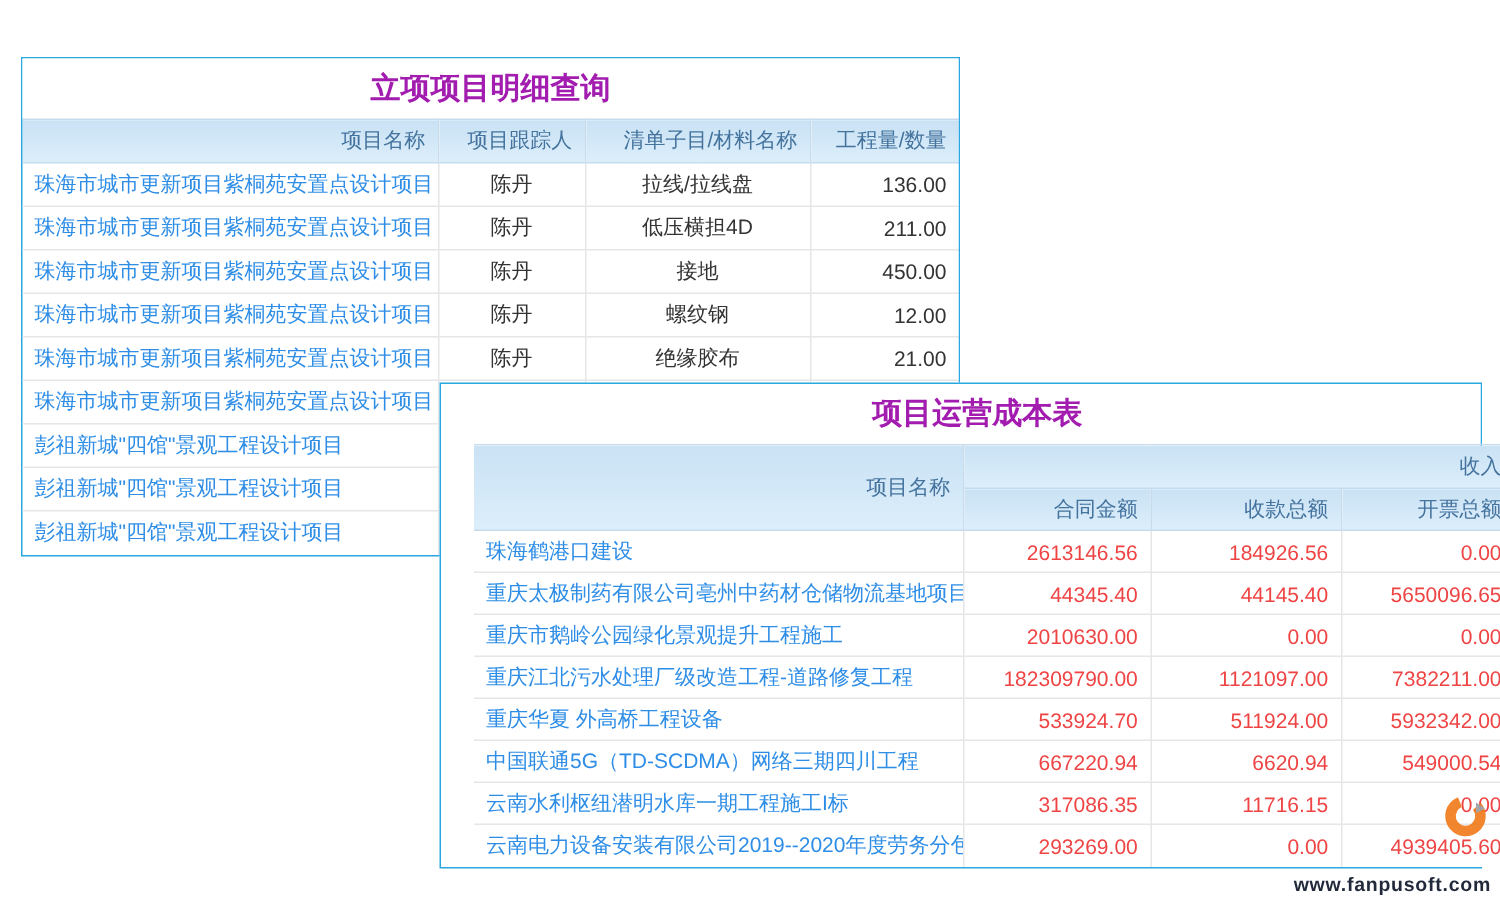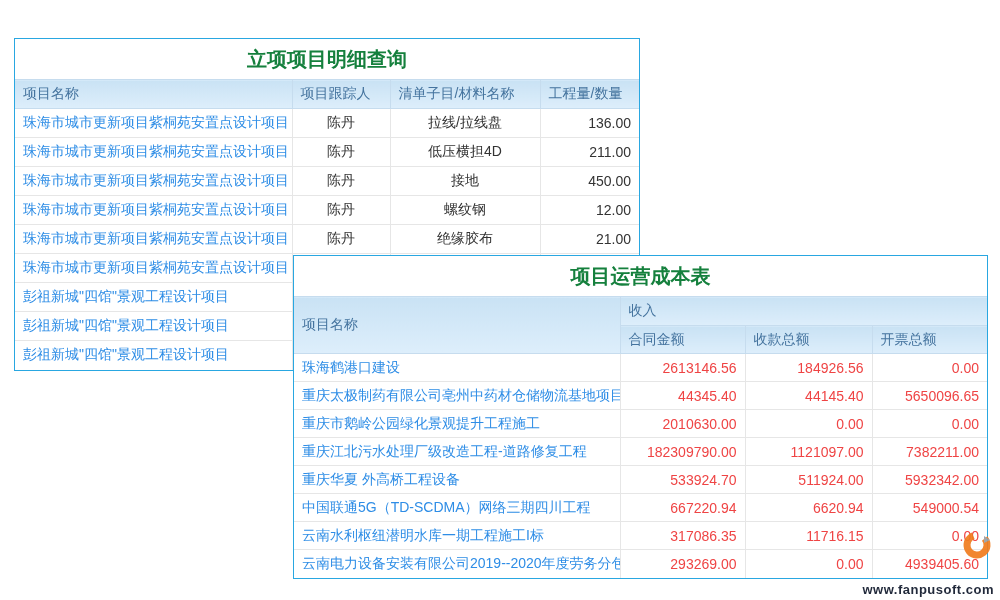--- a/index.html
+++ b/index.html
@@ -8,42 +8,42 @@
     width:1000px; height:600px; position:relative; overflow:hidden;
     background:#ffffff;
     font-family:"Liberation Sans", sans-serif;
   }
   .panel {
     position:absolute; background:#ffffff;
     border:1px solid #29a7e1;
   }
   .panel-title {
     height:40px; line-height:40px; text-align:center;
-    font-size:20px; font-weight:bold; color:#15803d;
+    font-size:20px; font-weight:bold; color:#a21caf;
     background:#ffffff;
   }
   table { border-collapse:collapse; table-layout:fixed; width:100%; }
   th, td { padding:0 8px; overflow:hidden; white-space:nowrap; font-weight:normal; }
   th {
     height:29px; font-size:14px; color:#44739e;
     background:linear-gradient(180deg,#c9e2f4 0%, #ddeefb 100%);
-    border:1px solid #c6dcee; text-align:left;
+    border:1px solid #c6dcee; text-align:right;
   }
   td {
     height:29px; font-size:14px; color:#333333;
     border:1px solid #e6e6e6; background:#ffffff;
   }
   
   #query-panel { left:14px; top:38px; width:626px; z-index:1; }
   #query-panel td { height:29px; }
   .cell-name  { color:#2e8de6; text-align:left;margin-left:16px; }
   .cell-center{ text-align:center; }
   .cell-num   { text-align:right; }
   
-  #cost-panel { left:293px; top:255px; width:695px; z-index:2; }
+  #cost-panel { left:293px; top:255px; width:695px; z-index:2;padding-left:22px; }
   #cost-panel td { height:28px; }
   #cost-panel td.cell-num { color:#ef4444; }
   #cost-panel th.group { height:29px; }
   #cost-panel th.sub { height:28px; }
   
   .panel table tr > *:first-child { border-left:none; }
   .panel table tr > *:last-child { border-right:none; }
   .panel table tr:last-child td { border-bottom:none; }
   
   #watermark {

